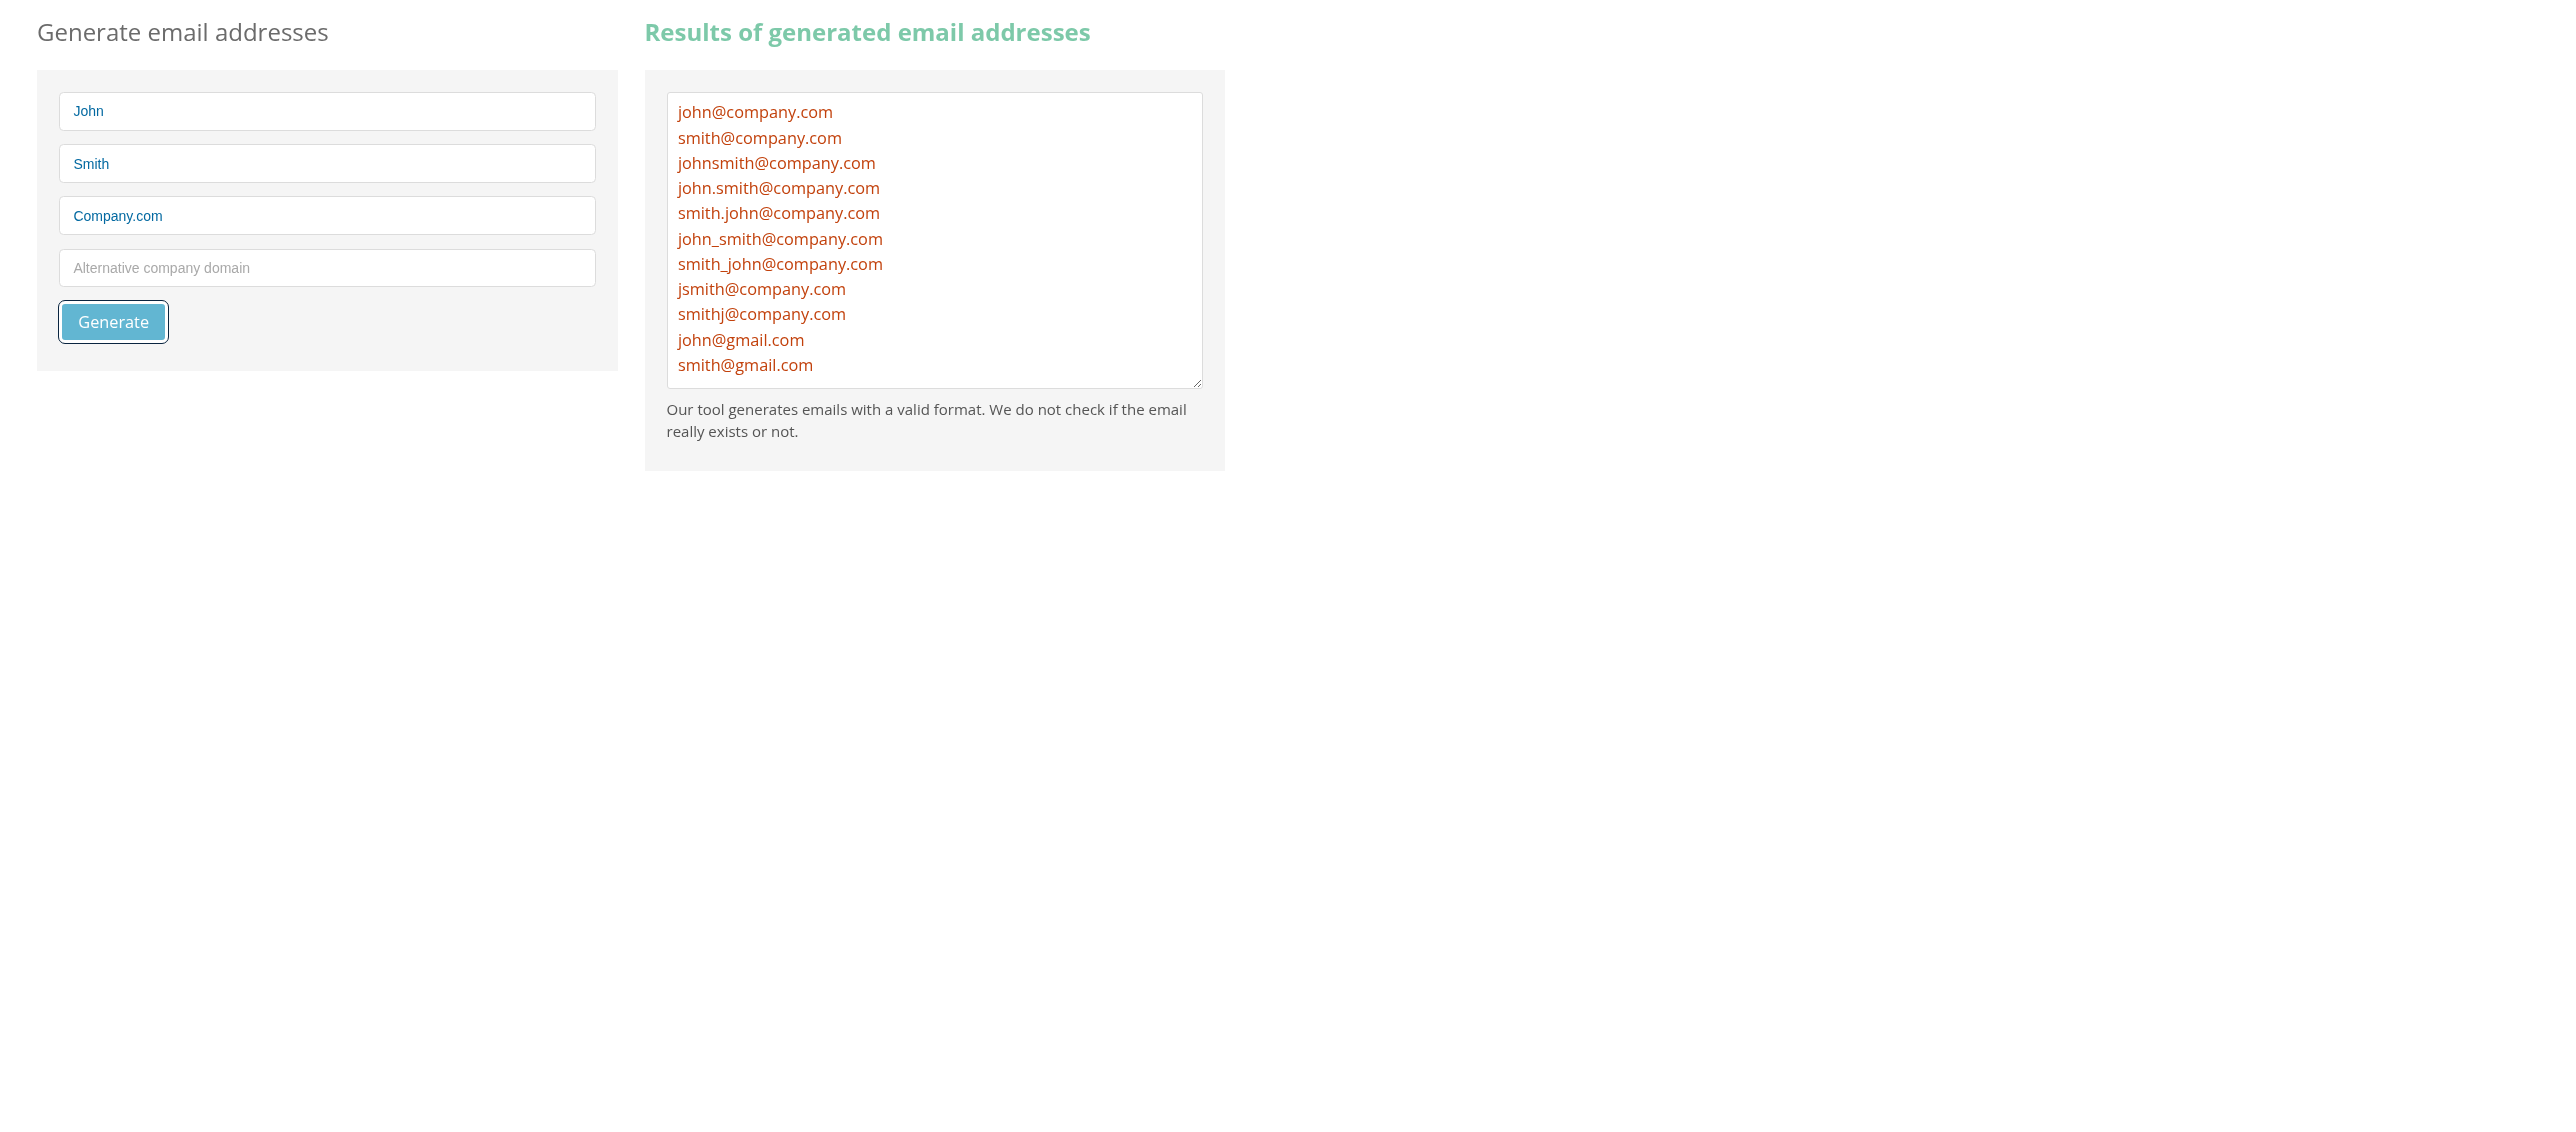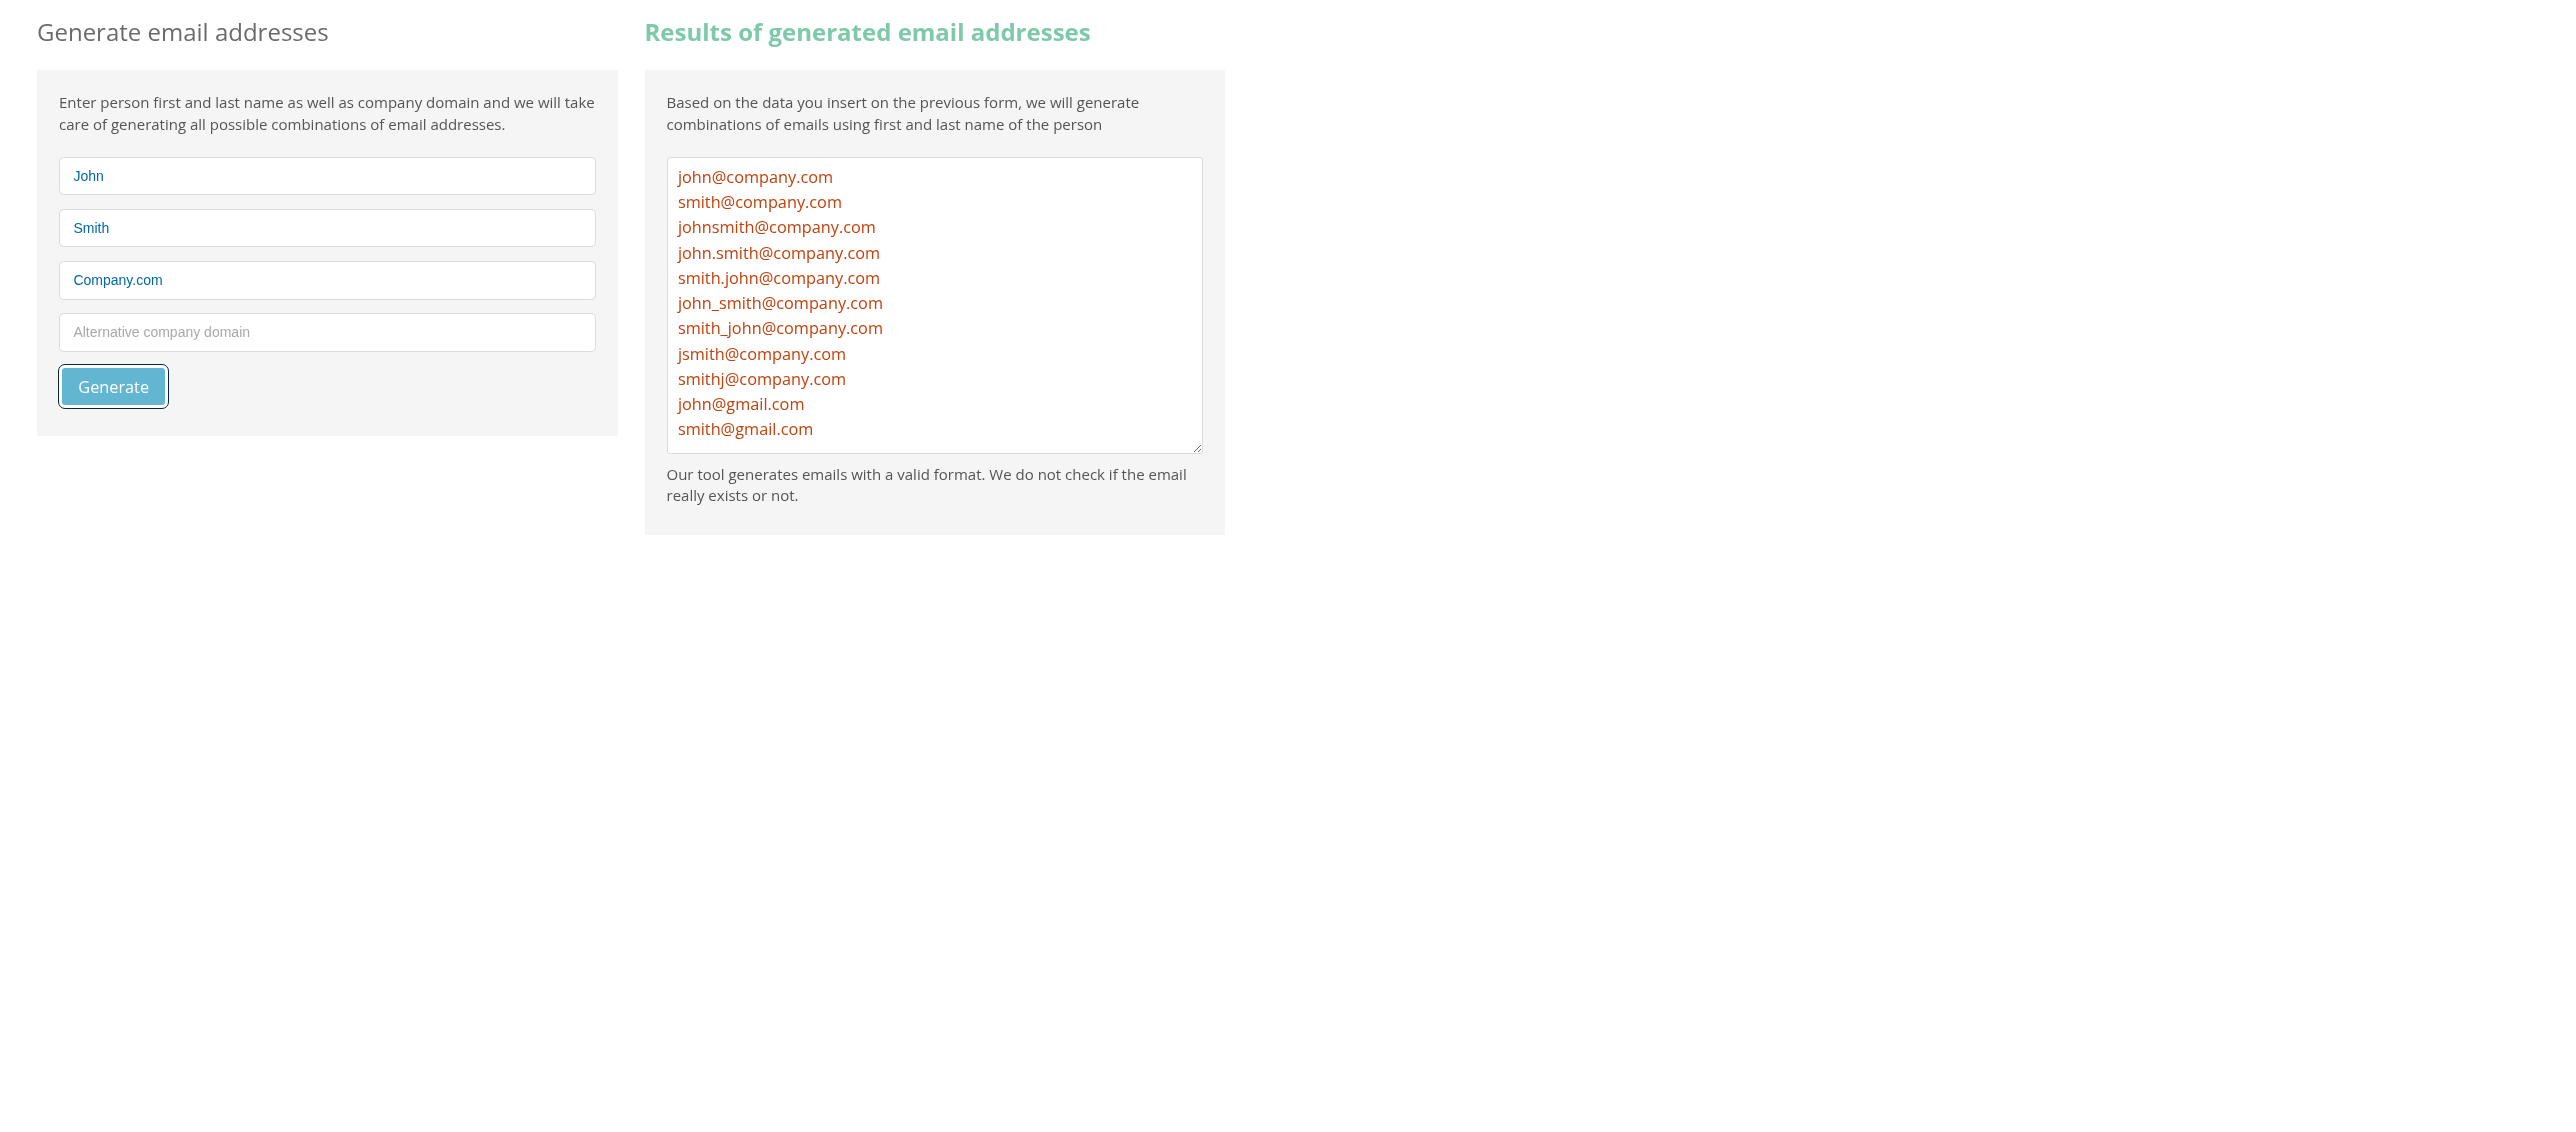--- a/index.html
+++ b/index.html
@@ -90,33 +90,31 @@
       color: #555555;
     }
   </style>
 </head>
 <body>
 
 <div class="container">
   <div class="column">
     <h2>Generate email addresses</h2>
     <div class="panel">
-      <p class="description">Enter person first and last name as well as company domain and we will take care of generating all possible combinations of email addresses.</p>
       <input type="text" class="form-input" value="John" style="">
       <input type="text" class="form-input" value="Smith" style="">
       <input type="text" class="form-input" value="Company.com" style="">
       <input type="text" class="form-input" placeholder="Alternative company domain" style="">
       <button class="generate-btn">Generate</button>
     </div>
   </div>
 
   <div class="column">
     <h2 class="results-heading">Results of generated email addresses</h2>
     <div class="panel">
-      <p class="description">Based on the data you insert on the previous form, we will generate combinations of emails using first and last name of the person</p>
       <textarea class="results-textarea" style="">john@company.com
 smith@company.com
 johnsmith@company.com
 john.smith@company.com
 smith.john@company.com
 john_smith@company.com
 smith_john@company.com
 jsmith@company.com
 smithj@company.com
 john@gmail.com

